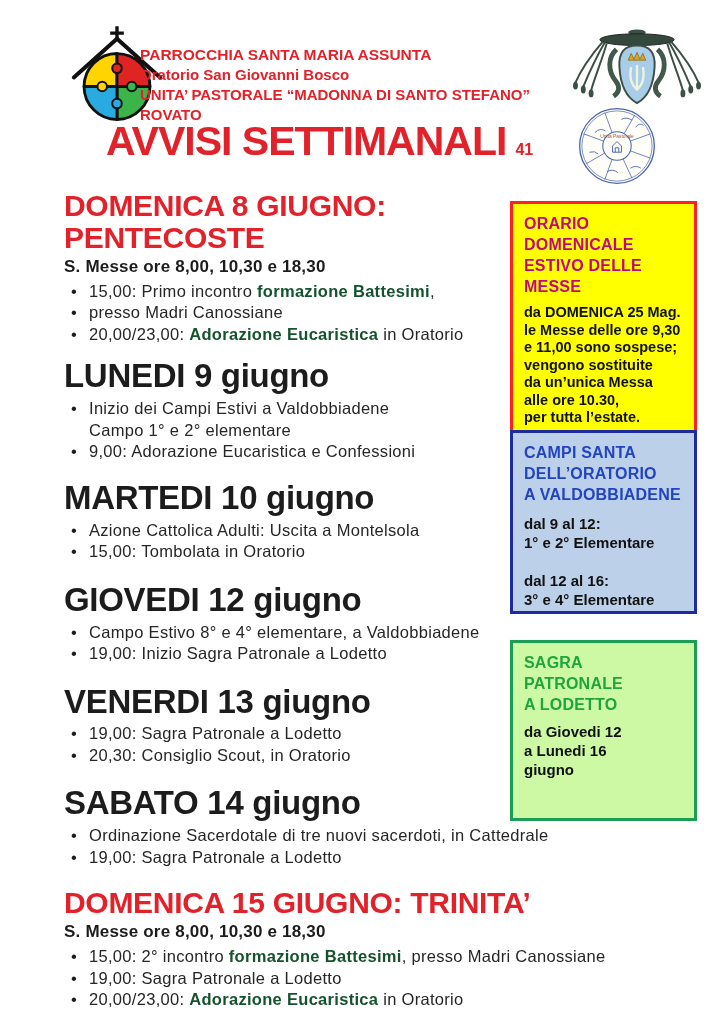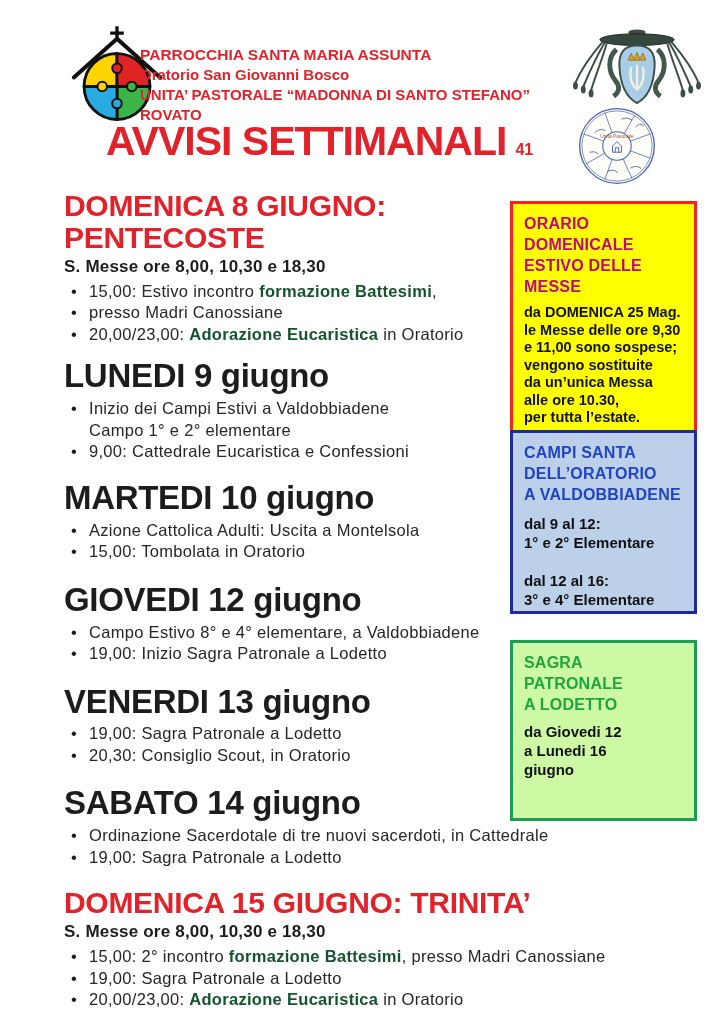--- a/index.html
+++ b/index.html
@@ -119,31 +119,31 @@
   </svg>
 
   <h1 class="title"><span>AVVISI SETTIMANALI</span><span class="num">41</span></h1>
 
   <div class="content">
 
     <section class="day s1">
       <h2 class="red">DOMENICA 8 GIUGNO: PENTECOSTE</h2>
       <p class="subtitle">S. Messe ore 8,00, 10,30 e 18,30</p>
       <ul class="items">
-        <li><span>15,00: Estivo incontro </span><b>formazione Battesimi</b><span>,</span></li>
+        <li><span>15,00: Primo incontro </span><b>formazione Battesimi</b><span>,</span></li>
         <li><span>presso Madri Canossiane</span></li>
         <li><span>20,00/23,00: </span><b>Adorazione Eucaristica</b><span> in Oratorio</span></li>
       </ul>
     </section>
 
     <section class="day s2">
       <h2>LUNEDI 9 giugno</h2>
       <ul class="items">
         <li><span>Inizio dei Campi Estivi a Valdobbiadene</span><span class="line2">Campo 1° e 2° elementare</span></li>
-        <li><span>9,00: Cattedrale Eucaristica e Confessioni</span></li>
+        <li><span>9,00: Adorazione Eucaristica e Confessioni</span></li>
       </ul>
     </section>
 
     <section class="day s3">
       <h2>MARTEDI 10 giugno</h2>
       <ul class="items">
         <li><span>Azione Cattolica Adulti: Uscita a Montelsola</span></li>
         <li><span>15,00: Tombolata in Oratorio</span></li>
       </ul>
     </section>

